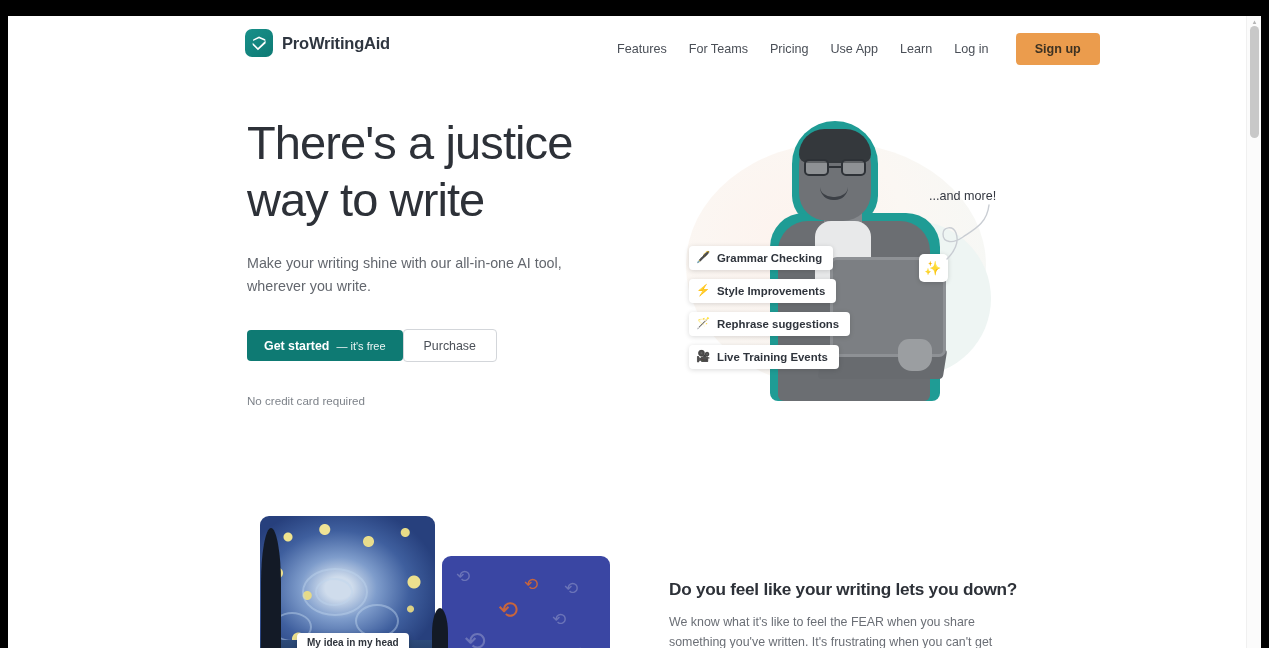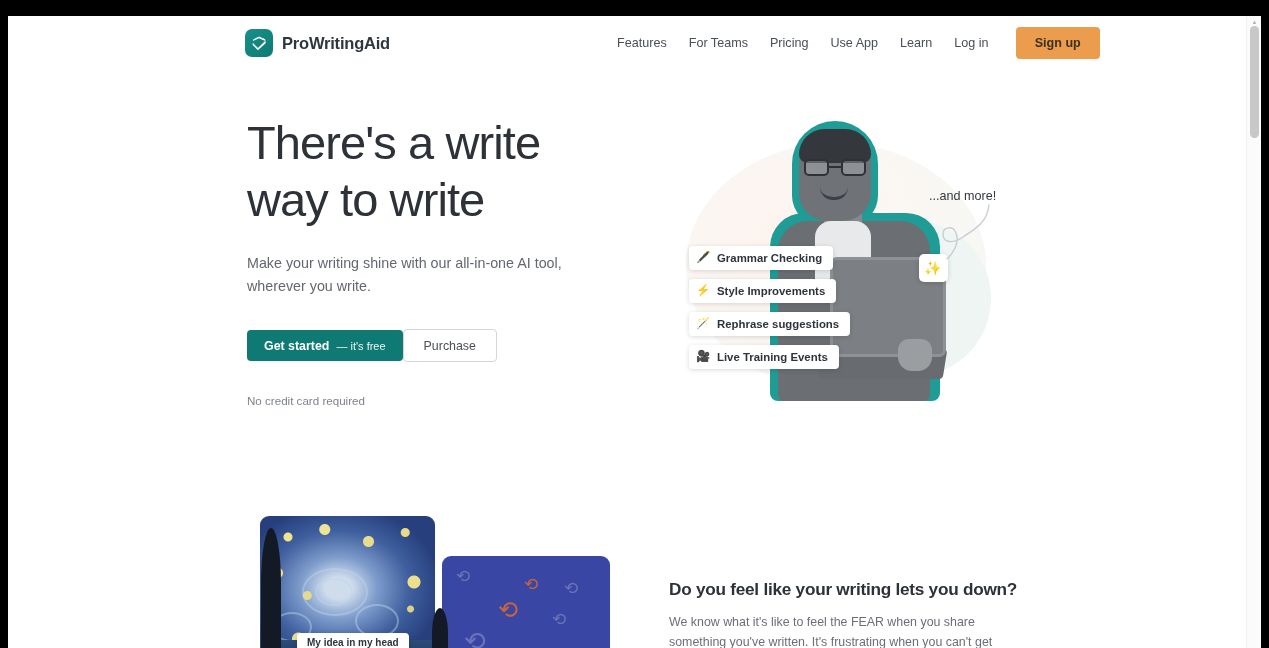--- a/index.html
+++ b/index.html
@@ -131,20 +131,21 @@
     background: #eb9c4d;
     color: #3d3222;
     font-size: 12.6px;
     font-weight: bold;
     padding: 9px 19px;
     border: none;
     border-radius: 4px;
     cursor: pointer;
     font-family: "Liberation Sans", sans-serif;
     white-space: nowrap;
+    margin-top: 6px;
   }
 
   
   .hero-copy {
     position: absolute;
     left: 239px;
     top: 98px;
     width: 360px;
   }
   .hero-title {
@@ -526,21 +527,21 @@
           <a class="nav-link">Use App</a>
           <a class="nav-link">Learn</a>
           <a class="nav-link">Log in</a>
           <button class="nav-cta">Sign up</button>
         </div>
 
       </div>
 
       <div class="hero-copy">
         <h1 class="hero-title">
-          <span>There's a write</span><br>
+          <span>There's a justice</span><br>
           <span>way to write</span>
         </h1>
         <p class="hero-sub">Make your writing shine with our all-in-one AI tool, wherever you write.</p>
 
         <div class="hero-actions">
           <button class="btn-primary">
             <span>Get started</span>
             <span class="free">— it's free</span>
           </button>
           <button class="btn-outline">Purchase</button>

